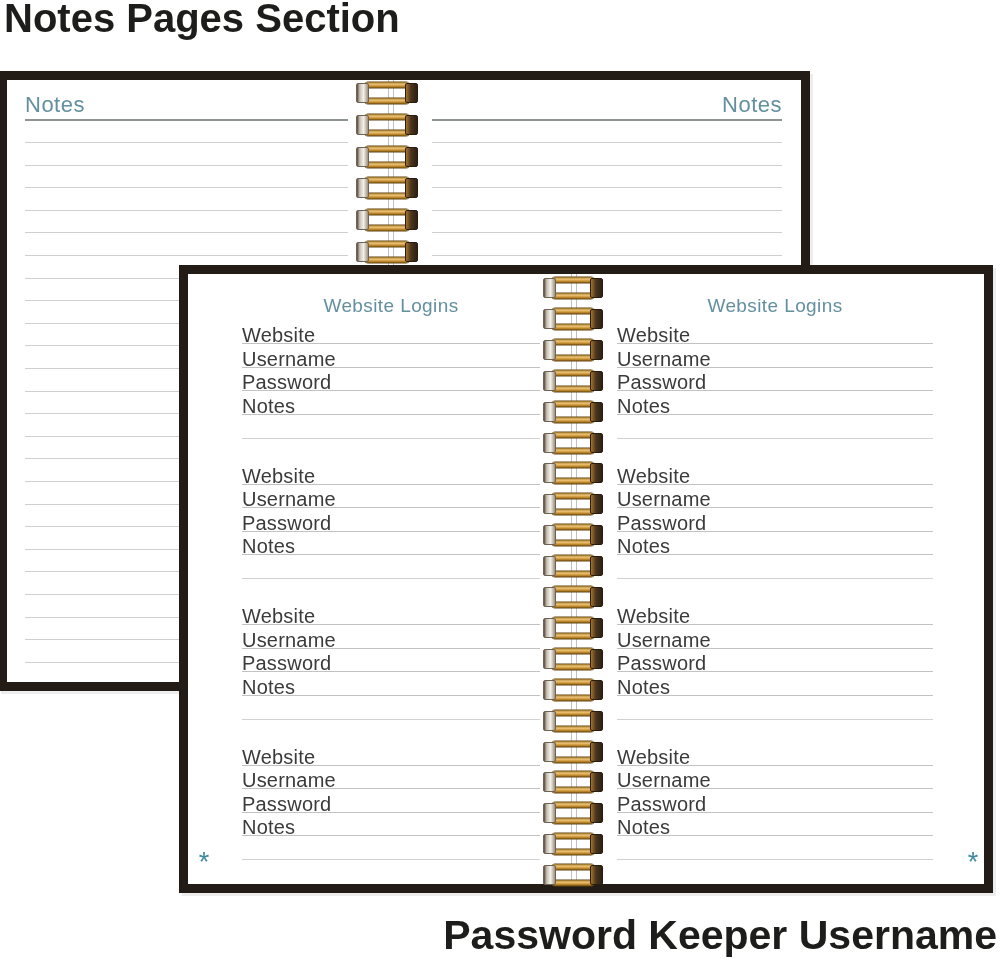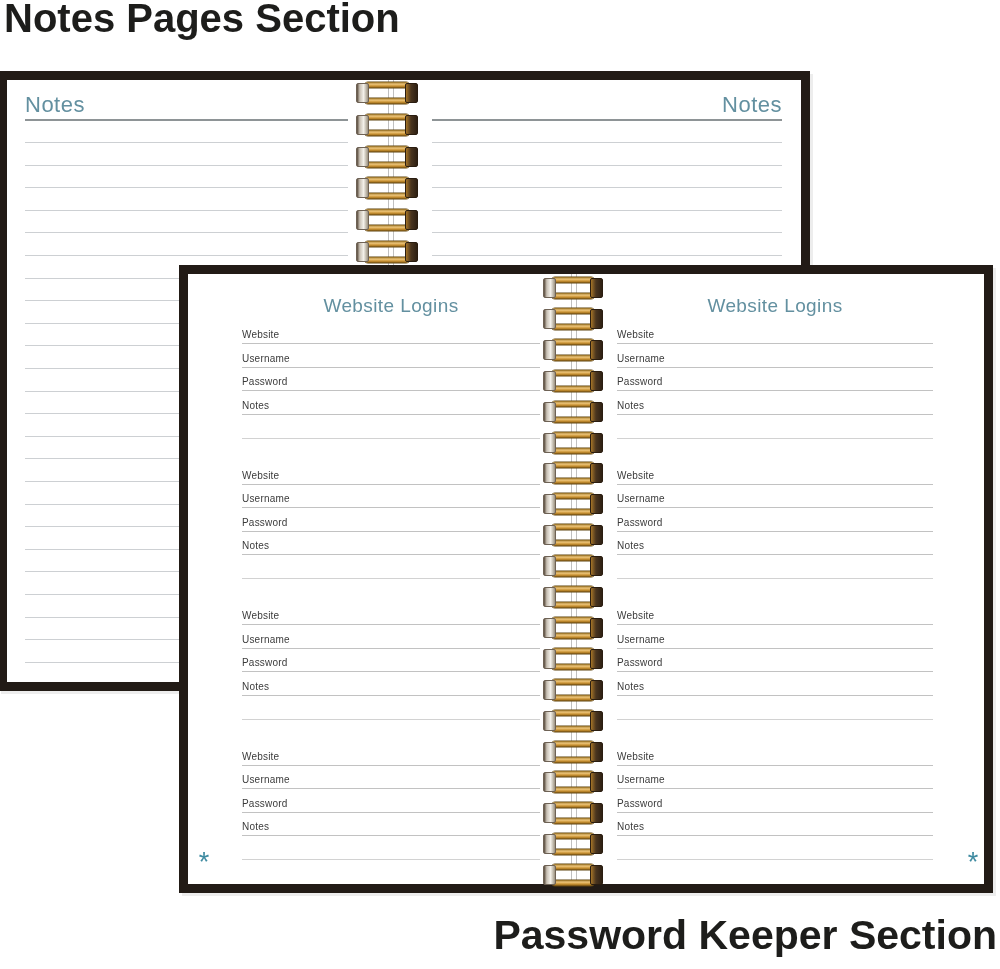--- a/index.html
+++ b/index.html
@@ -55,21 +55,21 @@
   .cap-left{left:0;background:linear-gradient(90deg,#57493a 0%,#c8c0b4 25%,#f4f1ea 60%,#9b917f 100%);
     border:1px solid #6e6255;}
   .cap-right{right:0;background:linear-gradient(90deg,#a57427 0%,#4a351f 45%,#2e2013 100%);
     border:1px solid #2a1d10;}
 
   
   .pw-header{position:absolute;top:21px;font-size:19px;line-height:22px;text-align:center;
     color:var(--header_teal,#6390a0);letter-spacing:.4px;}
   .pw-header-left{left:54px;width:298px;}
   .pw-header-right{left:429px;width:316px;}
-  .flabel{position:absolute;font-size:10px;line-height:20px;height:20px;
+  .flabel{position:absolute;font-size:20px;line-height:20px;height:20px;
     color:var(--label_dark,#3b3b3b);letter-spacing:.2px;white-space:nowrap;}
   .frule{position:absolute;height:1px;background:var(--field_rule,#c2c2c2);}
   .frule-light{background:var(--spacer_rule,#d2d2d2);}
   .asterisk{position:absolute;font-size:27px;color:var(--asterisk,#3f8ba1);
     width:20px;text-align:center;top:573px;}
   .asterisk-left{left:6px;}
   .asterisk-right{left:775px;}
 </style>
 </head>
 <body style="--caption: #1d1d1b; --cover: #221b16; --header_teal: #6390a0; --label_dark: #3b3b3b; --rule_light: #cdd0d3; --rule_dark: #8e9496; --field_rule: #c2c2c2; --spacer_rule: #d2d2d2; --seam: #c0c0c0; --gold: #d8a348; --asterisk: #3f8ba1;">
@@ -377,14 +377,14 @@
             <div class="bar bar-bottom"></div>
             <div class="cap cap-left" style="top: 1px;"></div>
             <div class="cap cap-right" style="top: 1px;"></div>
           </div>
         </div>
       <div class="asterisk asterisk-left">*</div>
       <div class="asterisk asterisk-right">*</div>
     </div>
   </div>
 
-  <div class="caption caption-bottom">Password Keeper Section</div>
+  <div class="caption caption-bottom">Password Keeper Username</div>
 </div>
 
 </body></html>

